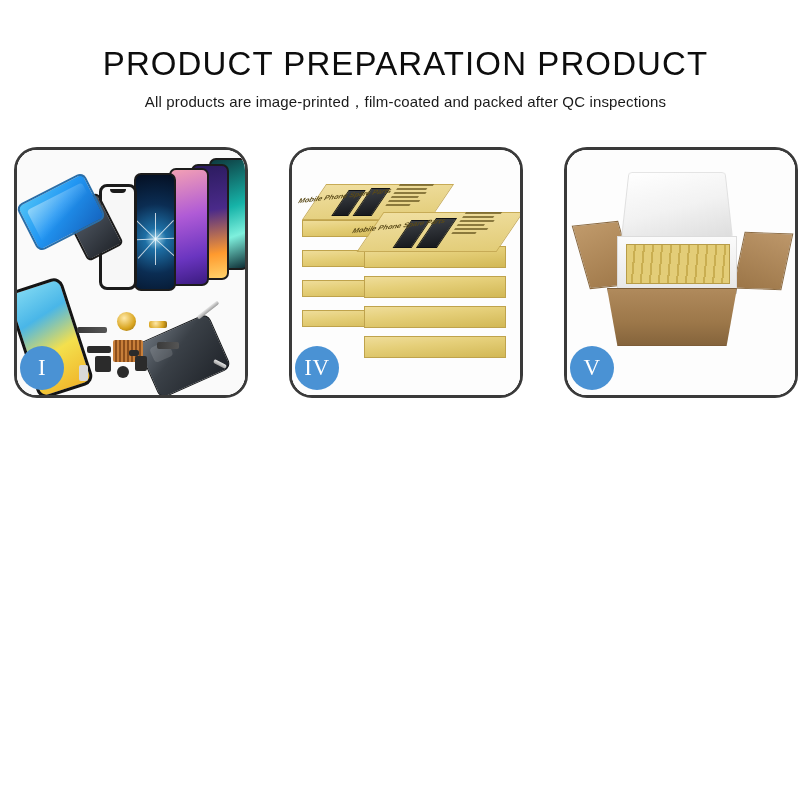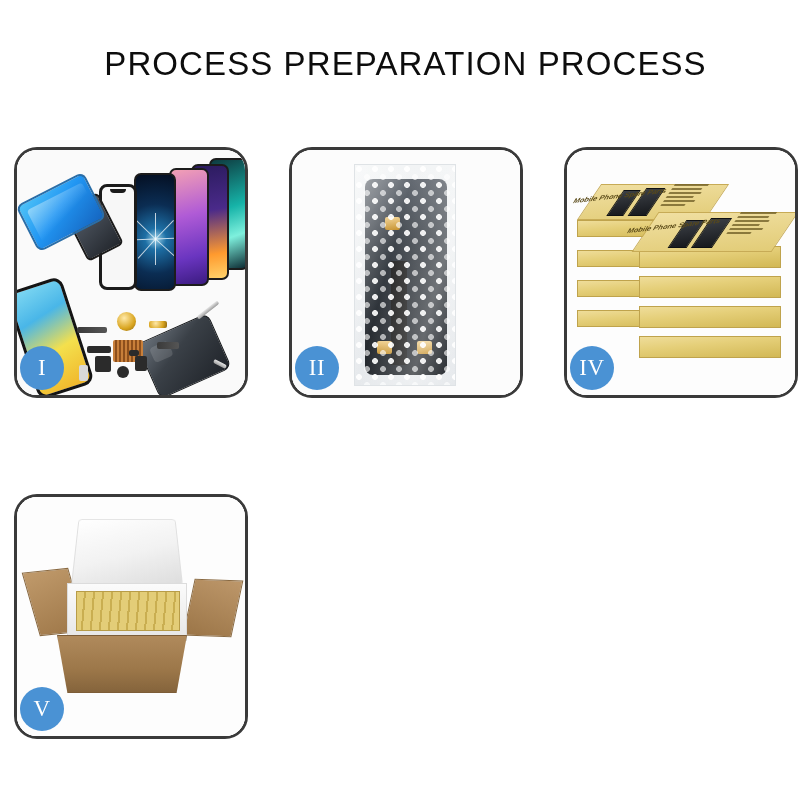--- a/index.html
+++ b/index.html
@@ -338,21 +338,22 @@
     position: absolute;
     background: rgba(129,98,60,.85);
   }
 </style>
 </head>
 <body>
 
 <div class="page">
 
   <div class="header">
-    <div class="title">PROCESS PREPARATION PROCESS</div>
+    <div class="title">PRODUCT PREPARATION PRODUCT</div>
+    <div class="subtitle">All products are image-printed，film-coated and packed after QC inspections</div>
   </div>
 
   <div class="grid">
 
     <div class="card">
       <div class="card-inner">
         <div class="p1">
           <div class="phone ph-g"></div>
           <div class="phone ph-f"></div>
           <div class="phone ph-e"></div>
@@ -385,36 +386,20 @@
           <div class="part pale" style="left:62px;top:215px;width:9px;height:16px;border-radius:2px;"></div>
           <div class="part" style="left:118px;top:206px;width:12px;height:15px;border-radius:2px;"></div>
           <div class="part silver" style="left:178px;top:158px;width:26px;height:4px;border-radius:2px;transform:rotate(-38deg);"></div>
           <div class="part silver" style="left:196px;top:212px;width:14px;height:4px;border-radius:2px;transform:rotate(28deg);"></div>
           <div class="part" style="left:112px;top:200px;width:10px;height:6px;border-radius:2px;"></div>
         </div>
       </div>
       <div class="badge">I</div>
     </div>
 
-    <div class="card">
-      <div class="card-inner">
-        <div class="p2">
-          <div class="bagwrap">
-            <div class="screen2"></div>
-            <div class="flexstrip"></div>
-            <div class="connpad" style="left:30px;top:52px;"></div>
-            <div class="connpad" style="left:22px;top:176px;"></div>
-            <div class="connpad" style="left:62px;top:176px;"></div>
-            <div class="bubbles"></div>
-            <div class="bagsheen"></div>
-          </div>
-        </div>
-      </div>
-      <div class="badge">II</div>
-    </div>
 
 
     <div class="card">
       <div class="card-inner">
         <div class="p4">
 
           <div class="stackbox" style="left:10px;top:70px;width:118px;height:17px;"></div>
           <div class="stackbox" style="left:10px;top:100px;width:118px;height:17px;"></div>
           <div class="stackbox" style="left:10px;top:130px;width:118px;height:17px;"></div>
           <div class="stackbox" style="left:10px;top:160px;width:118px;height:17px;"></div>

